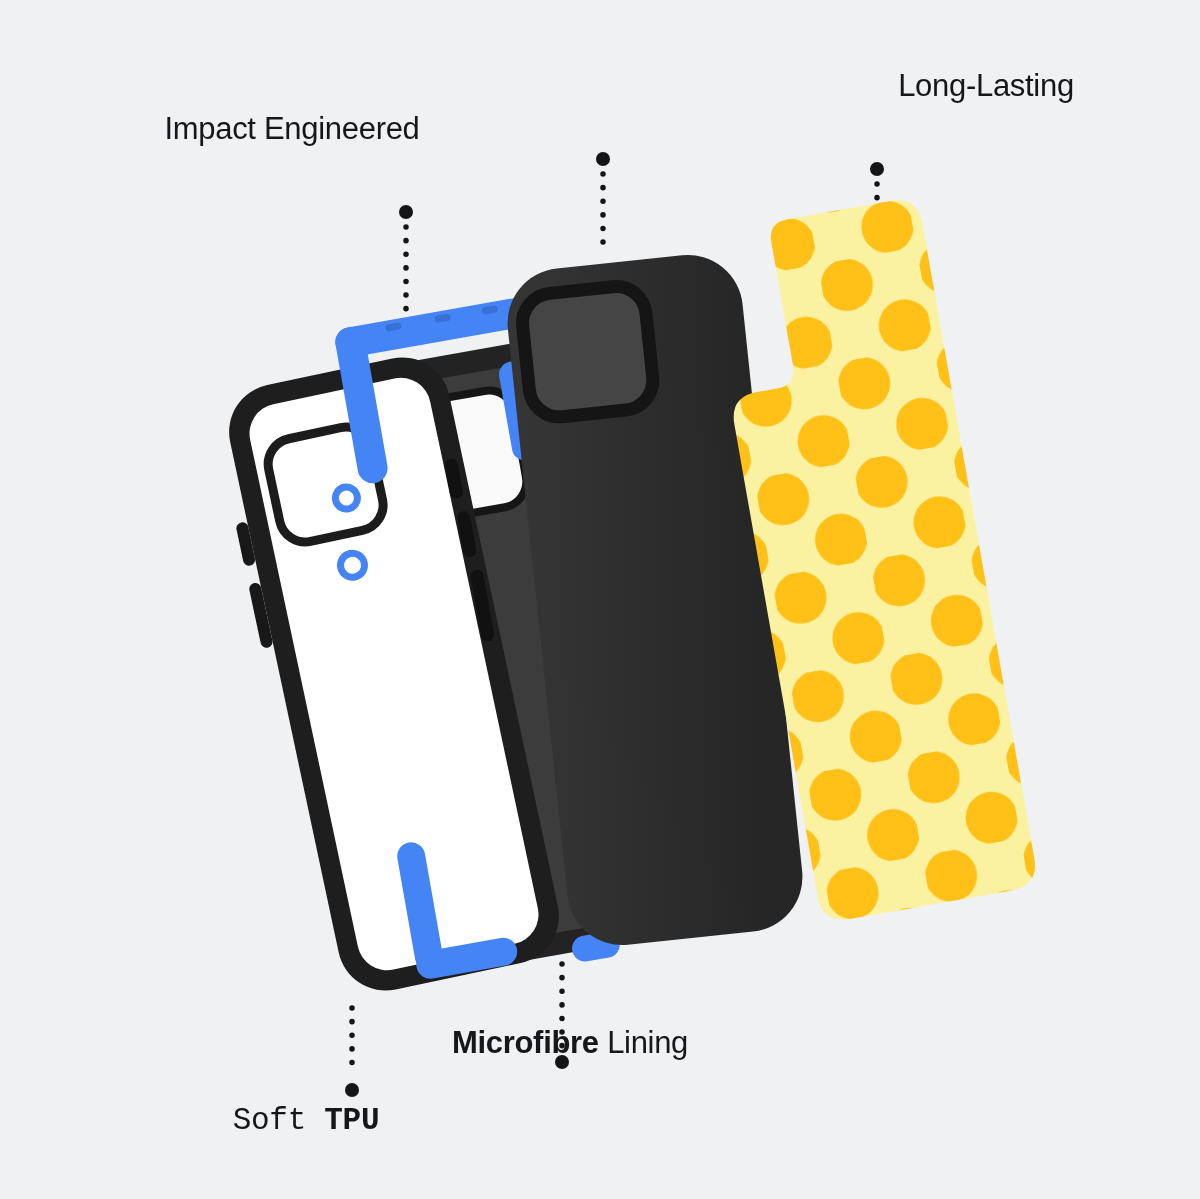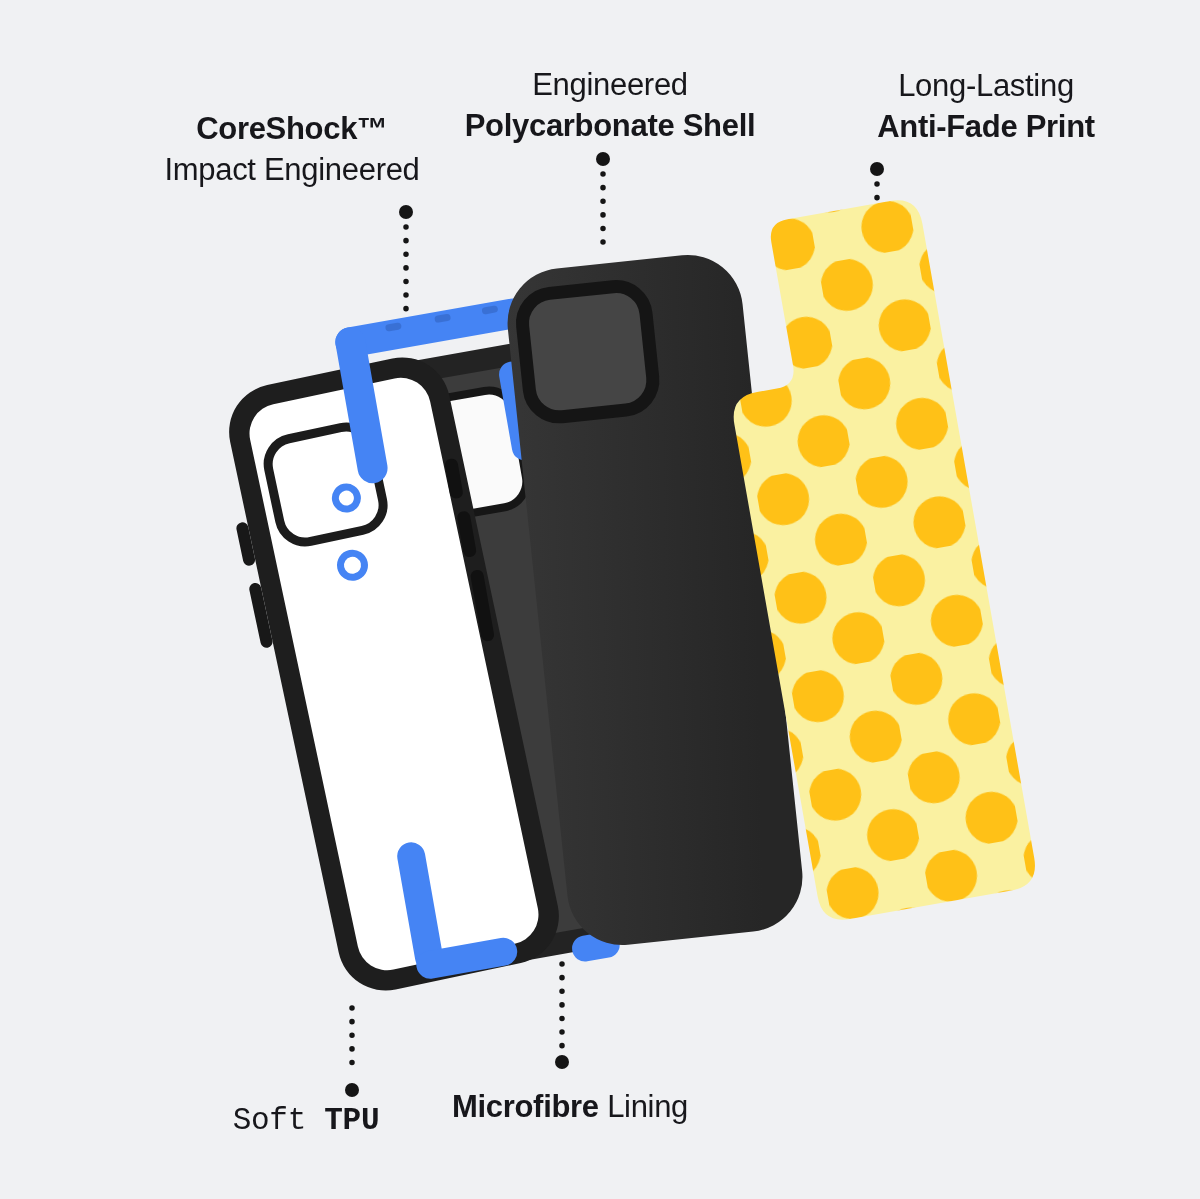--- a/index.html
+++ b/index.html
@@ -113,37 +113,31 @@
     <g fill="#151515">
       <circle cx="406" cy="212" r="7"></circle>
       <circle cx="603" cy="159" r="7"></circle>
       <circle cx="877" cy="169" r="7"></circle>
       <circle cx="352" cy="1090" r="7"></circle>
       <circle cx="562" cy="1062" r="7"></circle>
     </g>
   </svg>
 
   <div class="callout" style="left:92px;top:108px;width:400px;">
-    <div><span class="b">CoreShock™</span></div>
     <div><span>Impact Engineered</span></div>
   </div>
 
-  <div class="callout" style="left:410px;top:64px;width:400px;">
-    <div><span>Engineered</span></div>
-    <div><span class="b">Polycarbonate Shell</span></div>
-  </div>
 
   <div class="callout" style="left:786px;top:65px;width:400px;">
     <div><span>Long-Lasting</span></div>
-    <div><span class="b">Anti-Fade Print</span></div>
   </div>
 
   <div class="callout" style="left:106px;top:1100px;width:400px;font-family:Liberation Mono, monospace;">
     <span>Soft</span>
     <span class="b">TPU</span>
   </div>
 
-  <div class="callout" style="left:370px;top:1086px;width:400px;">
+  <div class="callout" style="left:370px;top:1022px;width:400px;">
     <span class="b">Microfibre</span>
     <span>Lining</span>
   </div>
 
 </div>
 
 </body></html>

